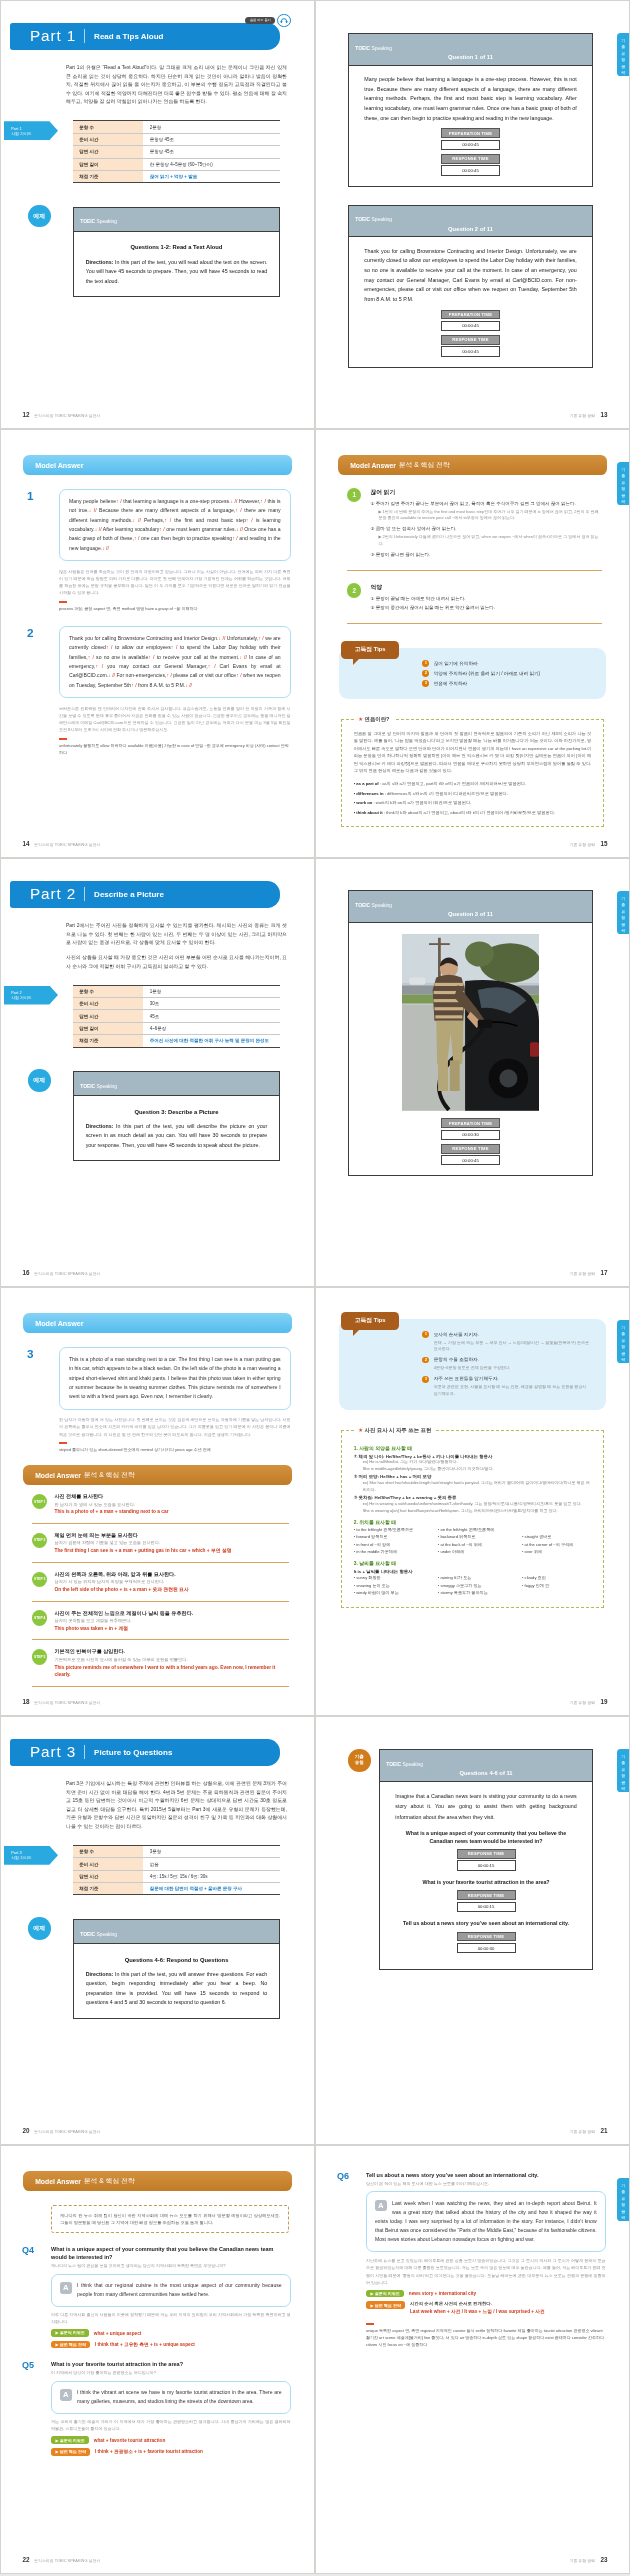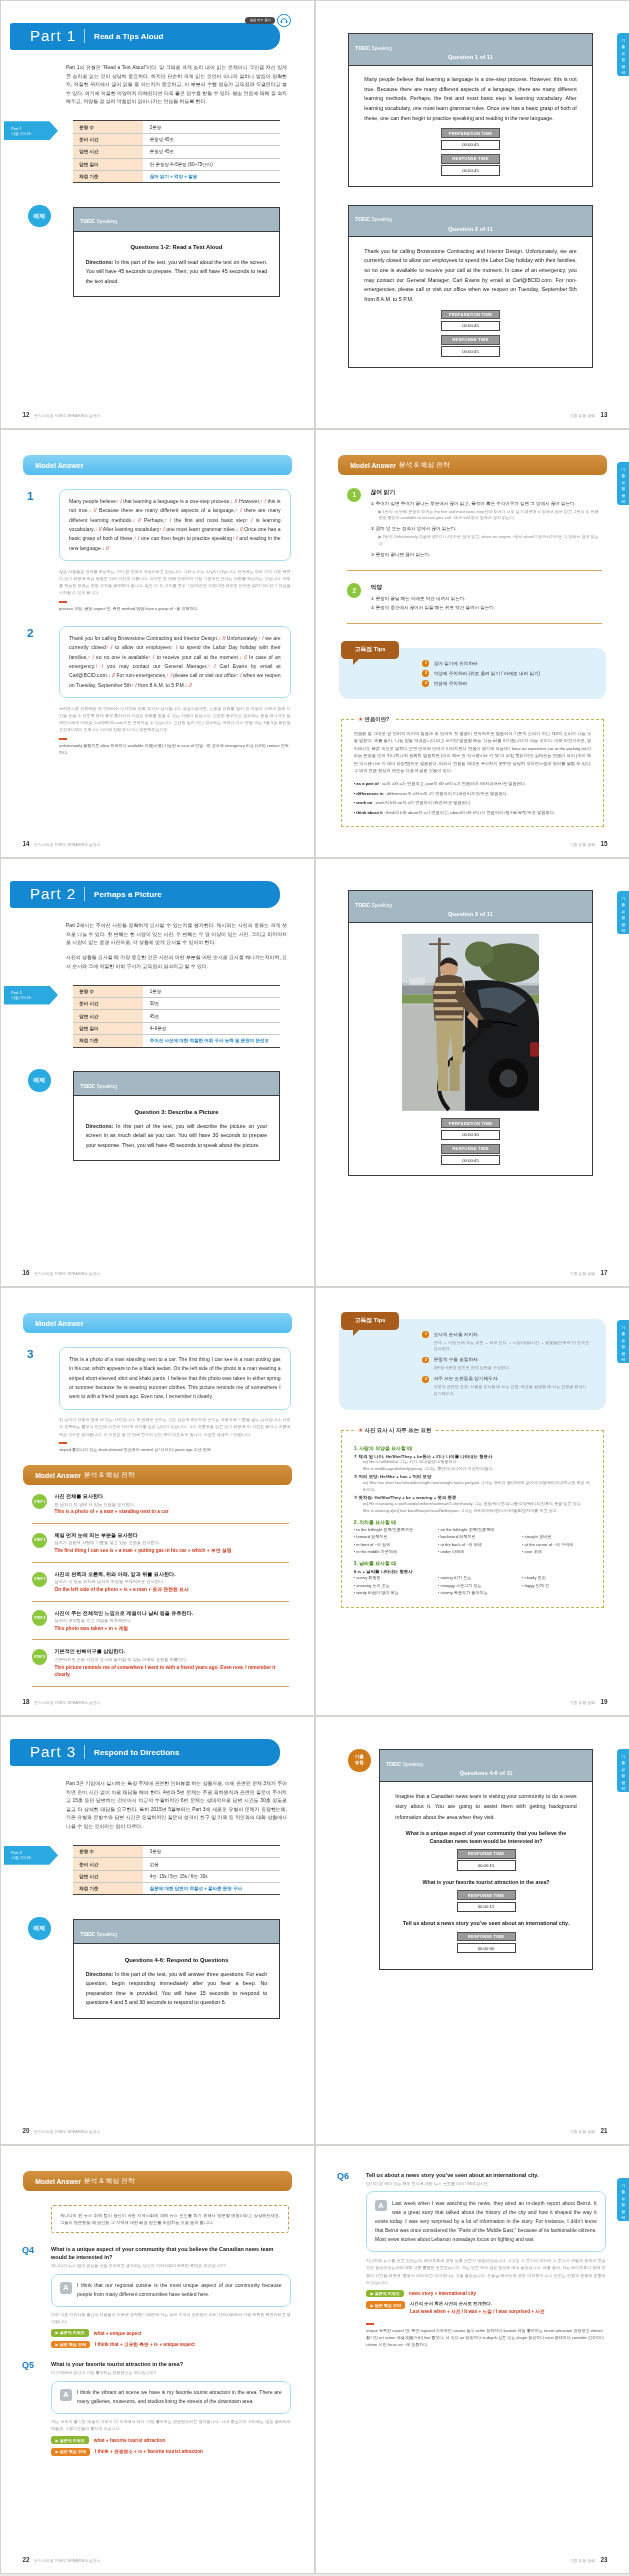--- a/index.html
+++ b/index.html
@@ -304,21 +304,21 @@
         <b>15</b>
       </div>
  </div>
 </div>
 
 <div class="row">
  <div class="page">
   <div class="part-head">
    <span class="part-num">Part 2</span>
    <span class="part-sep"></span>
-   <span class="part-title">Perhaps a Picture</span>
+   <span class="part-title">Describe a Picture</span>
   </div>
   <p class="intro">Part 2에서는 주어진 사진을 정확하게 묘사할 수 있는지를 평가한다. 제시되는 사진의 종류는 크게 셋으로 나눌 수 있다. 첫 번째는 한 사람이 있는 사진, 두 번째는 두 명 이상이 있는 사진, 그리고 마지막으로 사람이 없는 풍경 사진으로, 각 상황에 맞게 묘사할 수 있어야 한다.</p>
   <p class="intro">사진의 상황을 묘사할 때 가장 중요한 것은 사진의 어떤 부분을 어떤 순서로 묘사를 해나가는지이며, 묘사 순서와 그에 적절한 어휘 구사가 고득점의 열쇠라고 할 수 있다.</p>
   <div class="specwrap">
    <div class="gtab">
           <span>Part 2</span>
           <span>시험 가이드</span>
         </div>
    <table class="spec">
     <tbody>
@@ -553,21 +553,21 @@
         <b>19</b>
       </div>
  </div>
 </div>
 
 <div class="row">
  <div class="page">
   <div class="part-head">
    <span class="part-num">Part 3</span>
    <span class="part-sep"></span>
-   <span class="part-title">Respond to Directions</span>
+   <span class="part-title">Picture to Questions</span>
   </div>
   <p class="intro">Part 3은 기업에서 실시하는 특정 주제에 관련한 인터뷰를 하는 상황으로, 이에 관련된 문제 3개가 주어지면 준비 시간 없이 바로 대답을 해야 한다. 4번과 5번 문제는 주로 육하원칙과 관련된 질문이 주어지고 15초 동안 답변하는 것이어서 비교적 수월하지만 6번 문제는 상대적으로 답변 시간도 30초 정도로 길고 더 상세한 대답을 요구한다. 특히 2015년 5월부터는 Part 3에 새로운 유형의 문제가 등장했는데, 기존 유형과 문항수와 답변 시간은 동일하지만 질문의 성격이 친구 및 가족 등 지인과의 대화 상황에서 나올 수 있는 것이라는 점이 다르다.</p>
   <div class="specwrap">
    <div class="gtab">
           <span>Part 3</span>
           <span>시험 가이드</span>
         </div>
    <table class="spec">
     <tbody>
             <tr>

